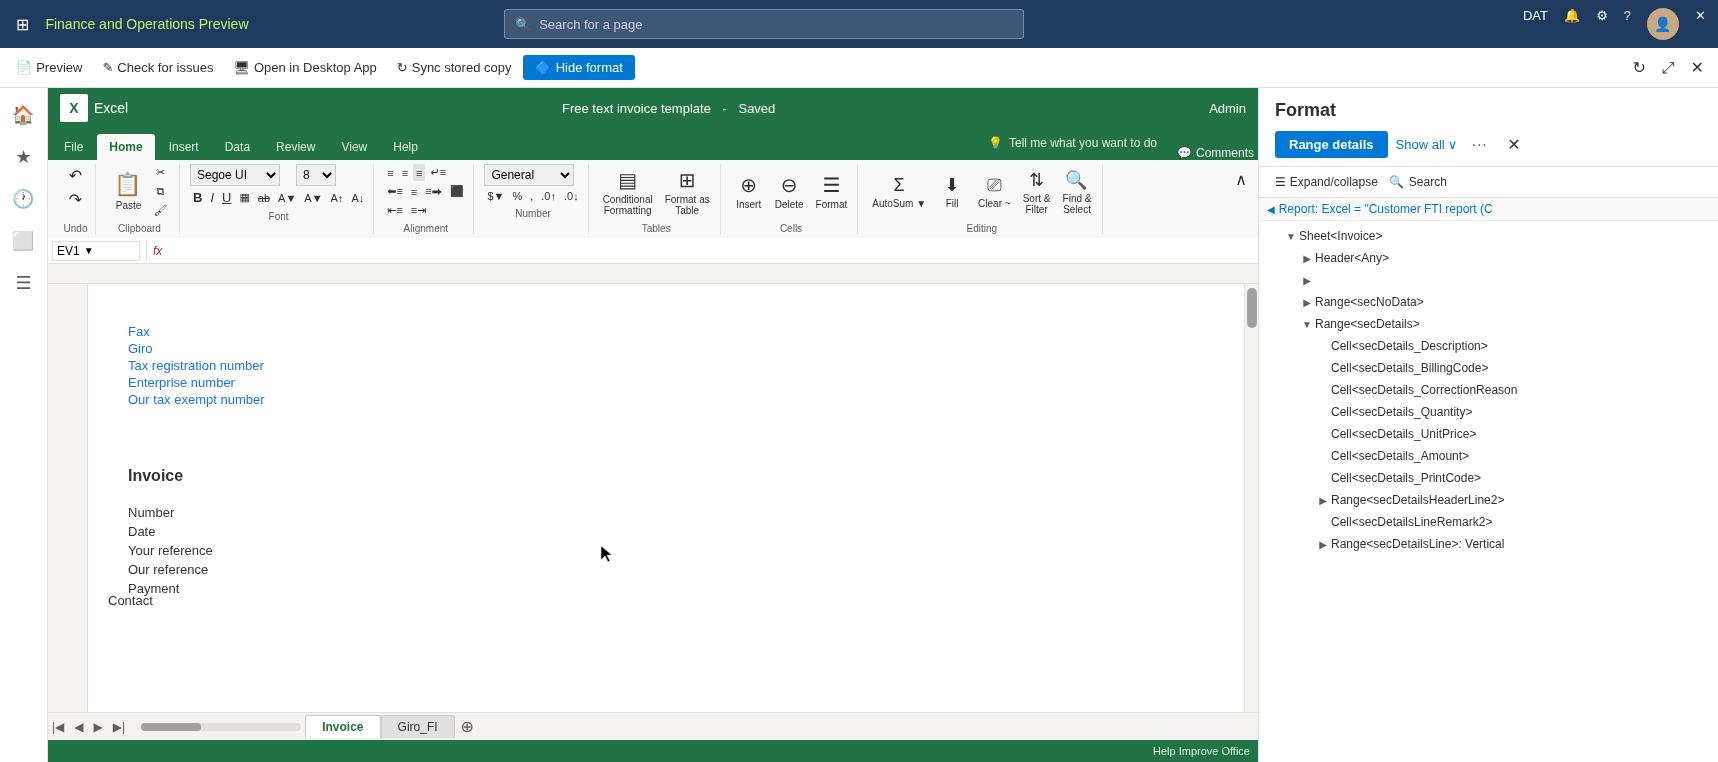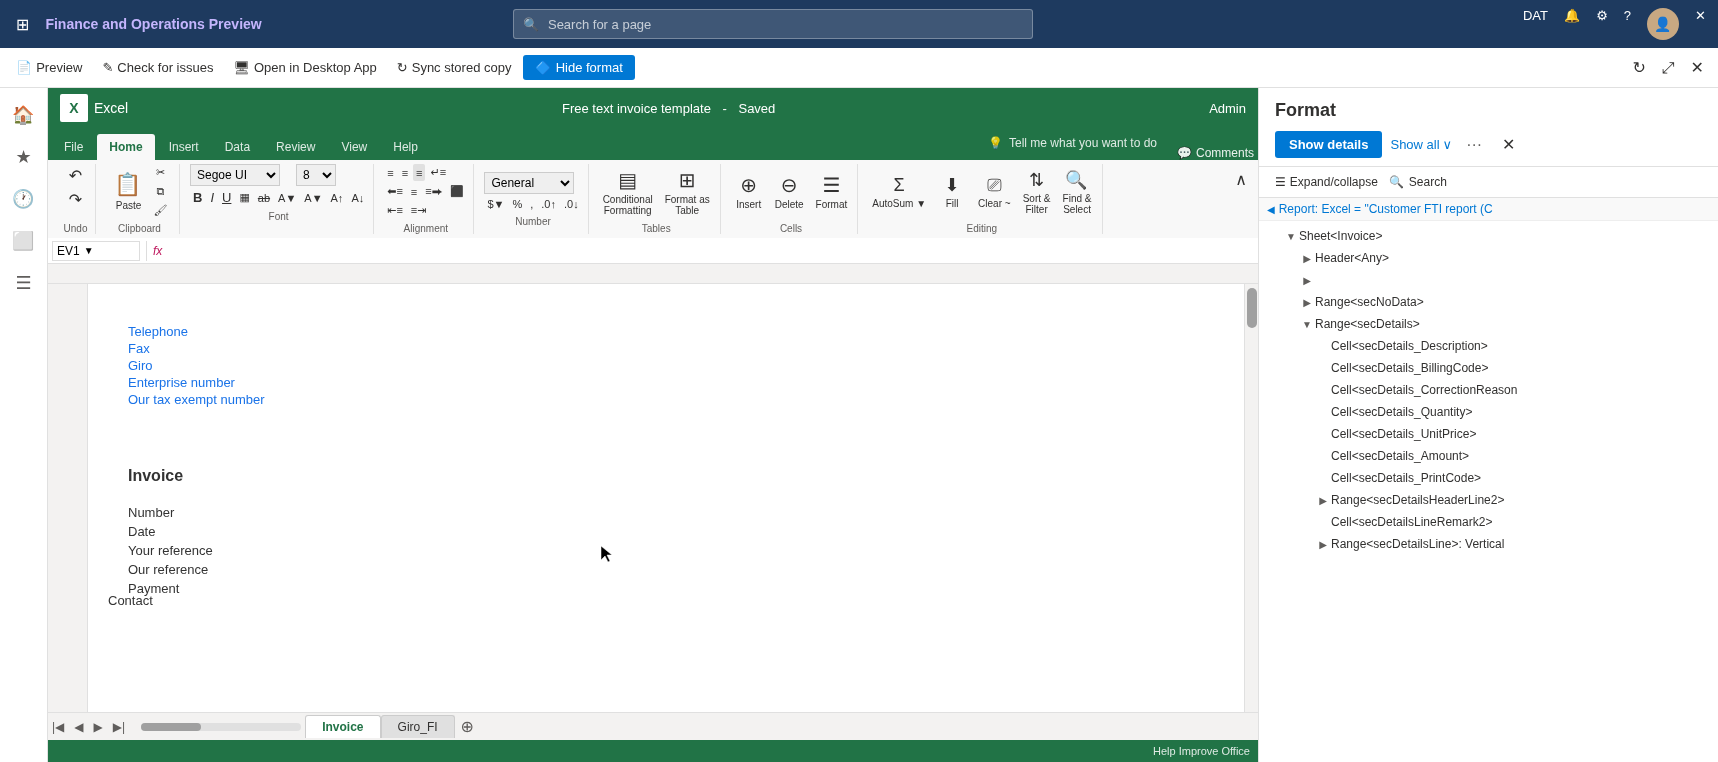--- a/index.html
+++ b/index.html
@@ -8,21 +8,21 @@
     
     .top-nav {
       background: #1e3a5f;
       height: 48px;
       display: flex;
       align-items: center;
       padding: 0 12px;
       gap: 12px;
     }
     .top-nav-grid-icon { color: #fff; font-size: 16px; cursor: pointer; padding: 4px; }
-    .top-nav-title { color: #c4b5fd; font-size: 14px; font-weight: 700; flex: 0 0 auto; }
+    .top-nav-title { color: #bef264; font-size: 14px; font-weight: 400; flex: 0 0 auto; }
     .top-nav-search {
       flex: 1;
       max-width: 520px;
       margin: 0 auto;
       background: rgba(255,255,255,0.15);
       border: 1px solid rgba(255,255,255,0.3);
       border-radius: 3px;
       display: flex;
       align-items: center;
       padding: 0 10px;
@@ -547,21 +547,21 @@
             <button class="ribbon-btn ribbon-btn-small">⬛</button>
           </div>
           <div style="display:flex;gap:2px;">
             <button class="ribbon-btn ribbon-btn-small">⇤≡</button>
             <button class="ribbon-btn ribbon-btn-small">≡⇥</button>
           </div>
         </div>
         <div class="ribbon-group-label">Alignment</div>
       </div>
 
-      <div class="ribbon-group" style="min-width:100px;justify-content:center;">
+      <div class="ribbon-group" style="min-width:100px;">
         <div style="display:flex;flex-direction:column;gap:2px;">
           <select class="format-dropdown">
             <option>General</option>
           </select>
           <div style="display:flex;gap:2px;">
             <button class="ribbon-btn ribbon-btn-small">$▼</button>
             <button class="ribbon-btn ribbon-btn-small">%</button>
             <button class="ribbon-btn ribbon-btn-small">,</button>
             <button class="ribbon-btn ribbon-btn-small">.0↑</button>
             <button class="ribbon-btn ribbon-btn-small">.0↓</button>
@@ -646,23 +646,23 @@
     <div style="flex:1;display:flex;flex-direction:column;overflow:hidden;">
 
       <div class="spreadsheet-area">
 
         <div style="position:absolute;left:0;top:0;width:40px;height:100%;background:#f3f2f1;border-right:1px solid #e0e0e0;z-index:1;"></div>
         <div style="position:absolute;left:0;top:0;height:20px;width:100%;background:#f3f2f1;border-bottom:1px solid #e0e0e0;z-index:2;"></div>
 
         <div class="sheet-content" style="margin-left:40px;margin-top:20px;">
 
           <div style="margin-top:20px;">
-            <a class="sheet-link" href="#">Telephone</a>
             <a class="sheet-link" href="#">Fax</a>
             <a class="sheet-link" href="#">Giro</a>
+            <a class="sheet-link" href="#">Tax registration number</a>
             <a class="sheet-link" href="#">Enterprise number</a>
             <a class="sheet-link" href="#">Our tax exempt number</a>
           </div>
 
           <div style="margin-top:60px;">
             <div class="invoice-title">Invoice</div>
             <div class="invoice-field" style="position:absolute;left:60px;bottom:100px;">Contact</div>
             <div class="invoice-field">Number</div>
             <div class="invoice-field">Date</div>
             <div class="invoice-field">Your reference</div>
@@ -702,21 +702,21 @@
       <div class="status-bar">
         <span class="status-text">Help Improve Office</span>
       </div>
     </div>
   </div>
 
   <div class="format-panel">
     <div class="format-panel-header">
       <div class="format-panel-title">Format</div>
       <div class="format-panel-actions">
-        <button class="show-details-btn">Show details</button>
+        <button class="show-details-btn">Range details</button>
         <button class="show-all-btn">
           <span>Show all</span>
           <span>∨</span>
         </button>
         <button class="more-btn">···</button>
         <button class="icon-btn">✕</button>
       </div>
     </div>
 
     <div class="format-panel-secondary">

